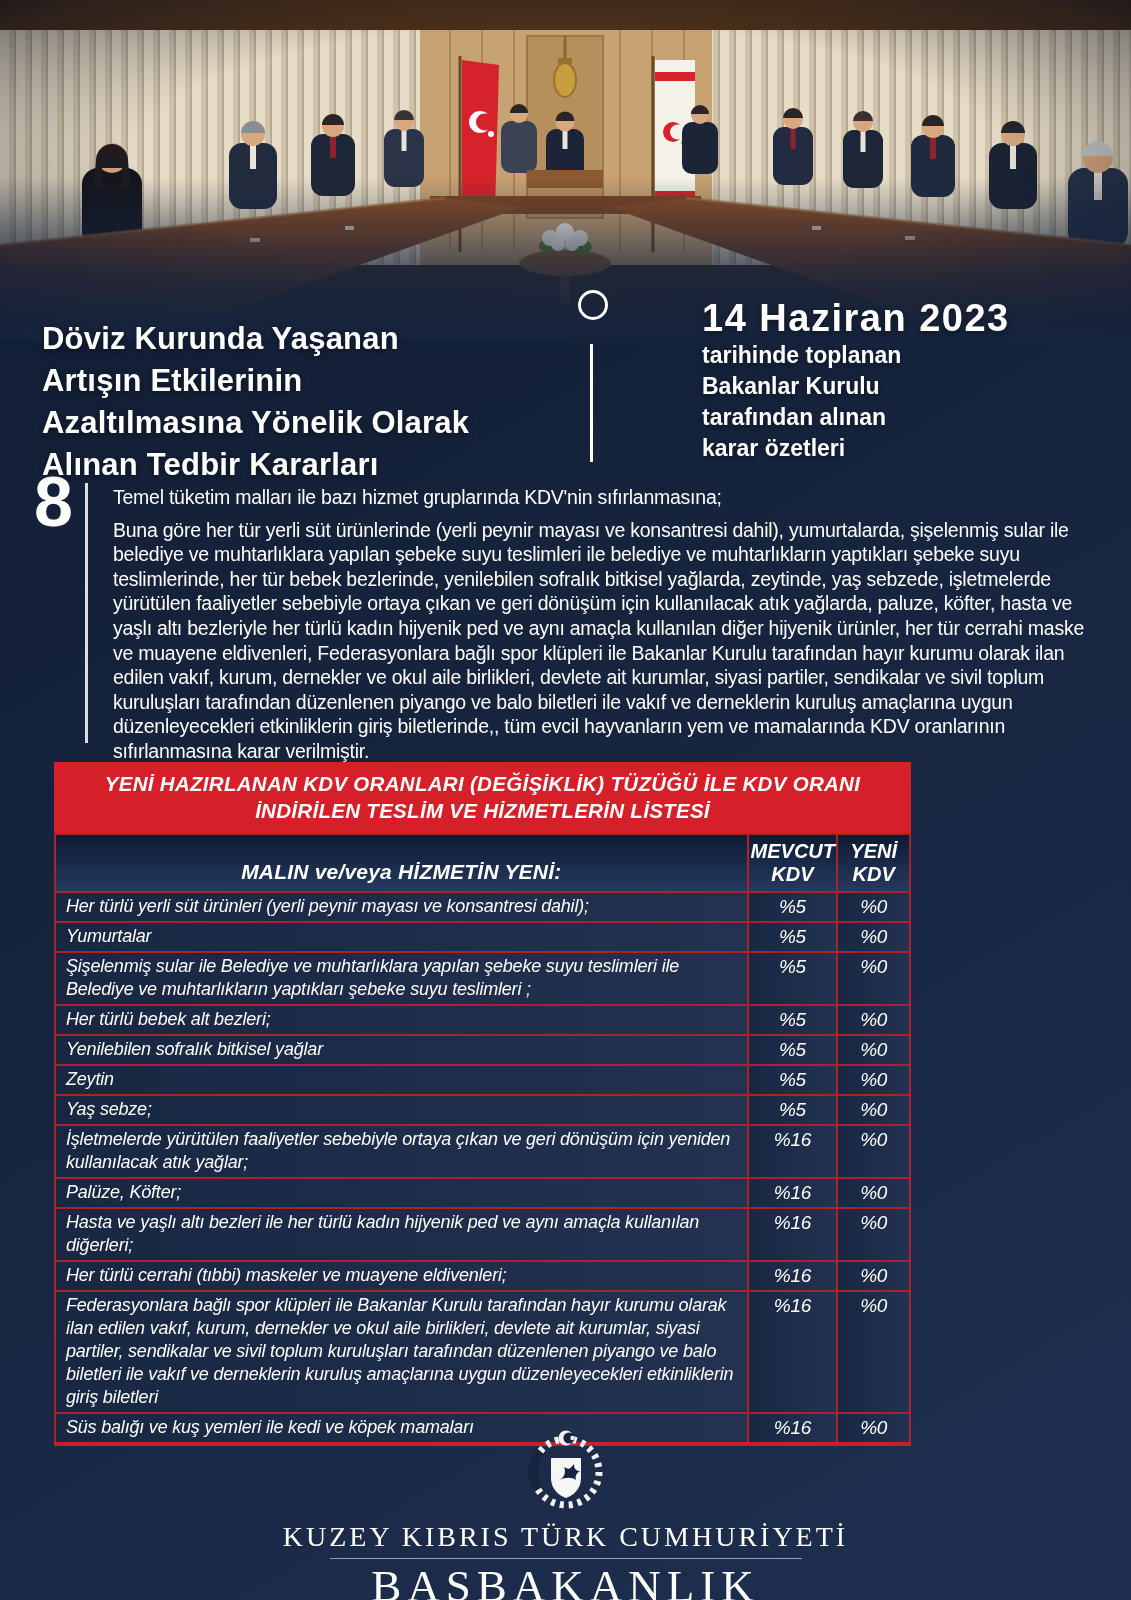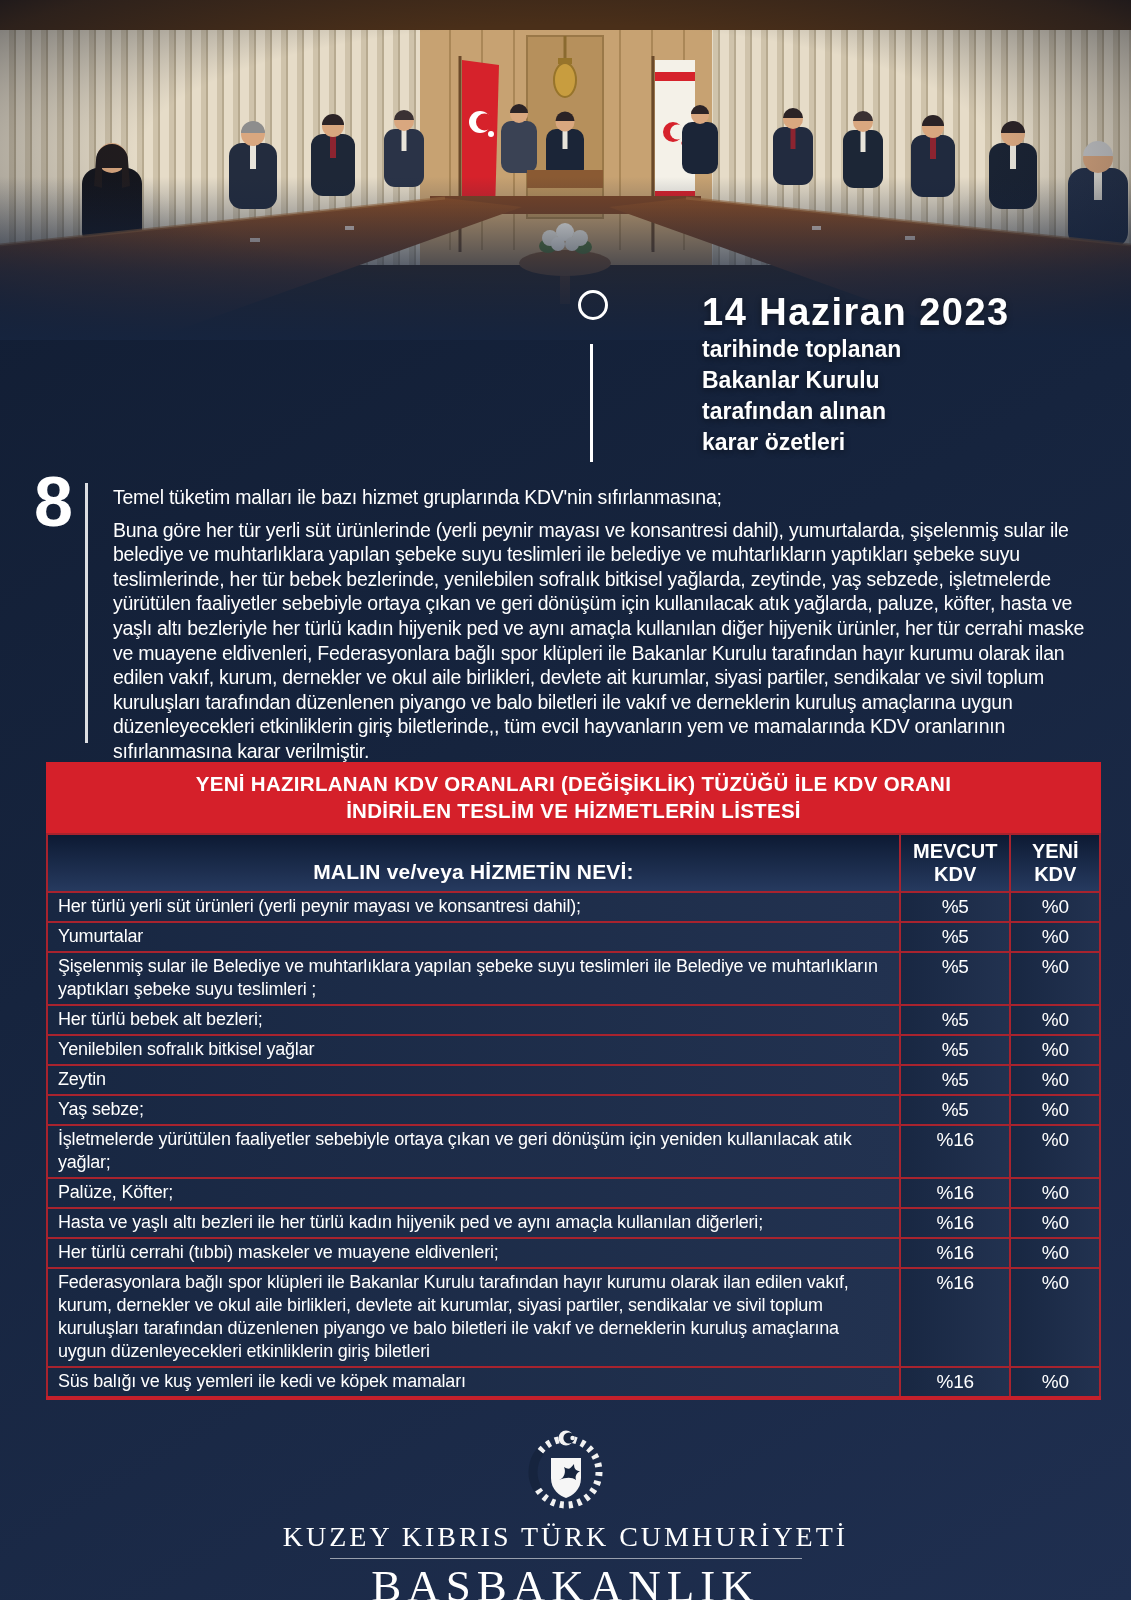--- a/index.html
+++ b/index.html
@@ -13,32 +13,32 @@
   .hero svg{display:block;width:1131px;height:340px;}
   .hero::after{content:"";position:absolute;inset:0;pointer-events:none;
     background:linear-gradient(180deg,rgba(22,36,62,0) 52%,rgba(22,36,62,.72) 80%,#16243e 100%);}
   
   .title-left{position:absolute;left:42px;top:297px;z-index:3;
     font-size:31px;font-weight:bold;line-height:42px;letter-spacing:.2px;
     text-shadow:0 2px 6px rgba(0,0,0,.45);}
   .deco-circle{position:absolute;left:578px;top:290px;width:24px;height:24px;z-index:3;
     border:3px solid #fff;border-radius:50%;}
   .deco-line{position:absolute;left:590px;top:344px;width:3px;height:118px;background:#fff;z-index:3;}
-  .title-right{position:absolute;left:702px;top:291px;z-index:3;text-shadow:0 2px 6px rgba(0,0,0,.45);}
+  .title-right{position:absolute;left:702px;top:297px;z-index:3;text-shadow:0 2px 6px rgba(0,0,0,.45);}
   .title-right .date{font-size:38px;font-weight:bold;letter-spacing:1.5px;}
   .title-right .sub-line{font-size:23px;font-weight:bold;line-height:31px;}
   .title-right .sub-line:first-of-type{margin-top:8px;}
   
   .decision-num{position:absolute;left:34px;top:467px;font-size:70px;font-weight:bold;line-height:1;}
   .decision-bar{position:absolute;left:85px;top:483px;width:3px;height:260px;background:rgba(255,255,255,.85);}
   .decision-text{position:absolute;left:105px;top:477px;width:992px;
     font-size:19.5px;line-height:24.6px;letter-spacing:-.25px;}
   .decision-text p{margin:8px;}
   
-  .kdv{position:absolute;left:46px;top:762px;width:1055px;}
+  .kdv{position:absolute;left:54px;top:762px;width:857px;font-style:italic;}
   .kdv-banner{background:#d5202a;color:#fff;text-align:center;font-weight:bold;
     font-size:20.5px;line-height:27px;padding:8px 0 9px;}
   .kdv-banner span{display:inline-block;max-width:850px;letter-spacing:.3px;}
   table.kdv-table{width:100%;border-collapse:collapse;table-layout:fixed;}
   .kdv-table th,.kdv-table td{border:2px solid #a8232e;color:#fff;}
   .kdv-table thead th{background:linear-gradient(180deg,#0d1a33 0%,#263a5f 100%);}
   .kdv-table thead th.h-item{vertical-align:bottom;text-align:center;font-size:21px;
     letter-spacing:.2px;padding:6px 8px 7px;}
   .kdv-table thead th.h-kdv{vertical-align:middle;text-align:center;font-size:20px;
     line-height:23px;white-space:pre-line;padding:5px 2px;}
@@ -214,20 +214,26 @@
         <circle cx="565" cy="232" r="9" fill="#fbf8ef"></circle>
         <circle cx="580" cy="238" r="8" fill="#f4f0e4"></circle>
         <circle cx="558" cy="244" r="7" fill="#fbf8ef"></circle>
         <circle cx="572" cy="244" r="7" fill="#f4f0e4"></circle>
       </g>
 
       <rect x="0" y="0" width="1131" height="340" fill="url(#vign)"></rect>
     </svg>
   </div>
 
+  <h1 class="title-left">
+    <span>Döviz Kurunda Yaşanan</span><br>
+    <span>Artışın Etkilerinin</span><br>
+    <span>Azaltılmasına Yönelik Olarak</span><br>
+    <span>Alınan Tedbir Kararları</span>
+  </h1>
   <div class="deco-circle"></div>
   <div class="deco-line"></div>
   <div class="title-right">
     <div class="date">14 Haziran 2023</div>
     <div class="sub-line">tarihinde toplanan</div>
     <div class="sub-line">Bakanlar Kurulu</div>
     <div class="sub-line">tarafından alınan</div>
     <div class="sub-line">karar özetleri</div>
   </div>
 
@@ -243,21 +249,21 @@
       <span>YENİ HAZIRLANAN KDV ORANLARI (DEĞİŞİKLİK) TÜZÜĞÜ İLE KDV ORANI İNDİRİLEN TESLİM VE HİZMETLERİN LİSTESİ</span>
     </div>
     <table class="kdv-table">
       <colgroup>
           <col style="width:81%">
           <col style="width:10.5%">
           <col style="width:8.5%">
         </colgroup>
       <thead>
         <tr>
-          <th class="h-item">MALIN ve/veya HİZMETİN NEVİ:</th>
+          <th class="h-item">MALIN ve/veya HİZMETİN YENİ:</th>
           <th class="h-kdv">MEVCUT
 KDV</th>
           <th class="h-kdv">YENİ
 KDV</th>
         </tr>
       </thead>
       <tbody>
         <tr>
             <td>Her türlü yerli süt ürünleri (yerli peynir mayası ve konsantresi dahil);</td>
             <td class="rate">%5</td>

